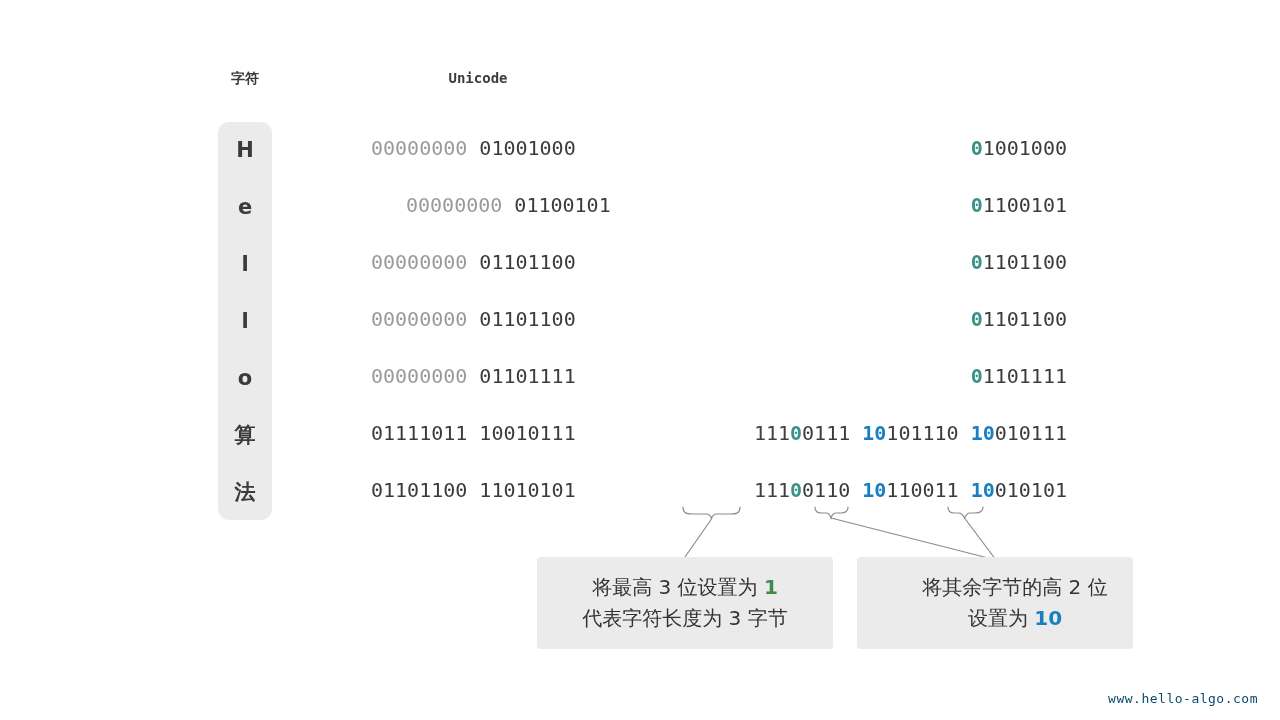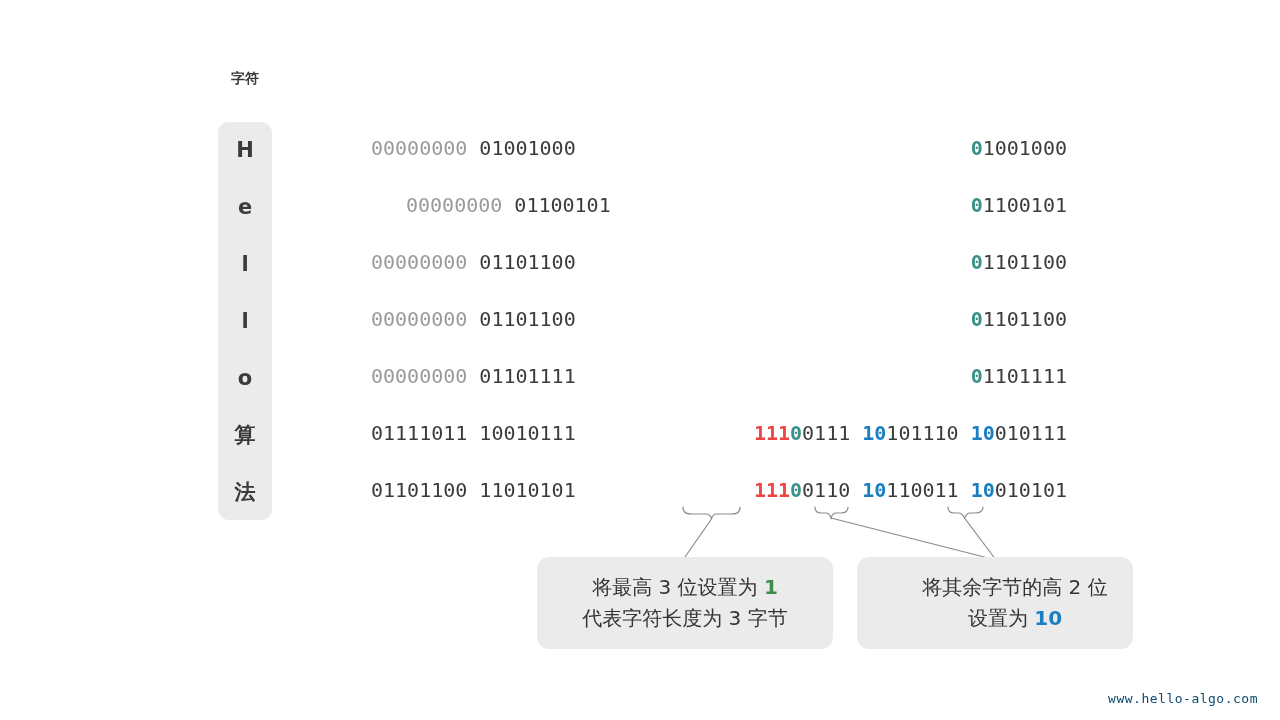--- a/index.html
+++ b/index.html
@@ -64,39 +64,39 @@
     font-size: 20px;
     letter-spacing: 0px;
     color: #3b3b3b;
     white-space: pre;
   }
   .uni-bits { left: 371px; }
   .utf-bits { right: 213px; text-align: right; }
 
   .b-dim   { color: #9a9a9a; }
   .b-dark  { color: #3b3b3b; }
-  .b-green { color: #ef4444; font-weight: bold; margin-left: 36px; }
+  .b-green { color: #404040; font-weight: normal; margin-left: 36px; }
   .b-teal  { color: #3a9188; font-weight: bold; }
   .b-blue  { color: #1a7fc1; font-weight: bold; }
 
   
   #connectors {
     position: absolute;
     left: 0;
     top: 0;
     width: 1280px;
     height: 720px;
     pointer-events: none;
   }
 
   
   .callout {
     position: absolute;
     background: #ebebeb;
-    border-radius: 12px;
+    border-radius: 4px;
     box-sizing: border-box;
     display: flex;
     flex-direction: column;
     align-items: center;
     justify-content: center;
     font-size: 20px;
     color: #333333;
     font-family: "DejaVu Sans", "Liberation Sans", sans-serif;
     line-height: 1.55;
     white-space: nowrap;
@@ -116,20 +116,21 @@
     color: #0c4a6e;
     letter-spacing: 0.5px;
   }
 </style>
 </head>
 <body>
 
 <div class="stage">
 
   <div class="col-header" id="hdr-char">字符</div>
+  <div class="col-header" id="hdr-uni">Unicode</div>
 
   <div class="char-pill" id="char-pill">
       <div class="char-cell" style="top: 0px;">H</div>
       <div class="char-cell" style="top: 57px;">e</div>
       <div class="char-cell" style="top: 114px;">l</div>
       <div class="char-cell" style="top: 171px;">l</div>
       <div class="char-cell" style="top: 228px;">o</div>
       <div class="char-cell" style="top: 285px;">算</div>
       <div class="char-cell" style="top: 342px;">法</div>
     </div>

